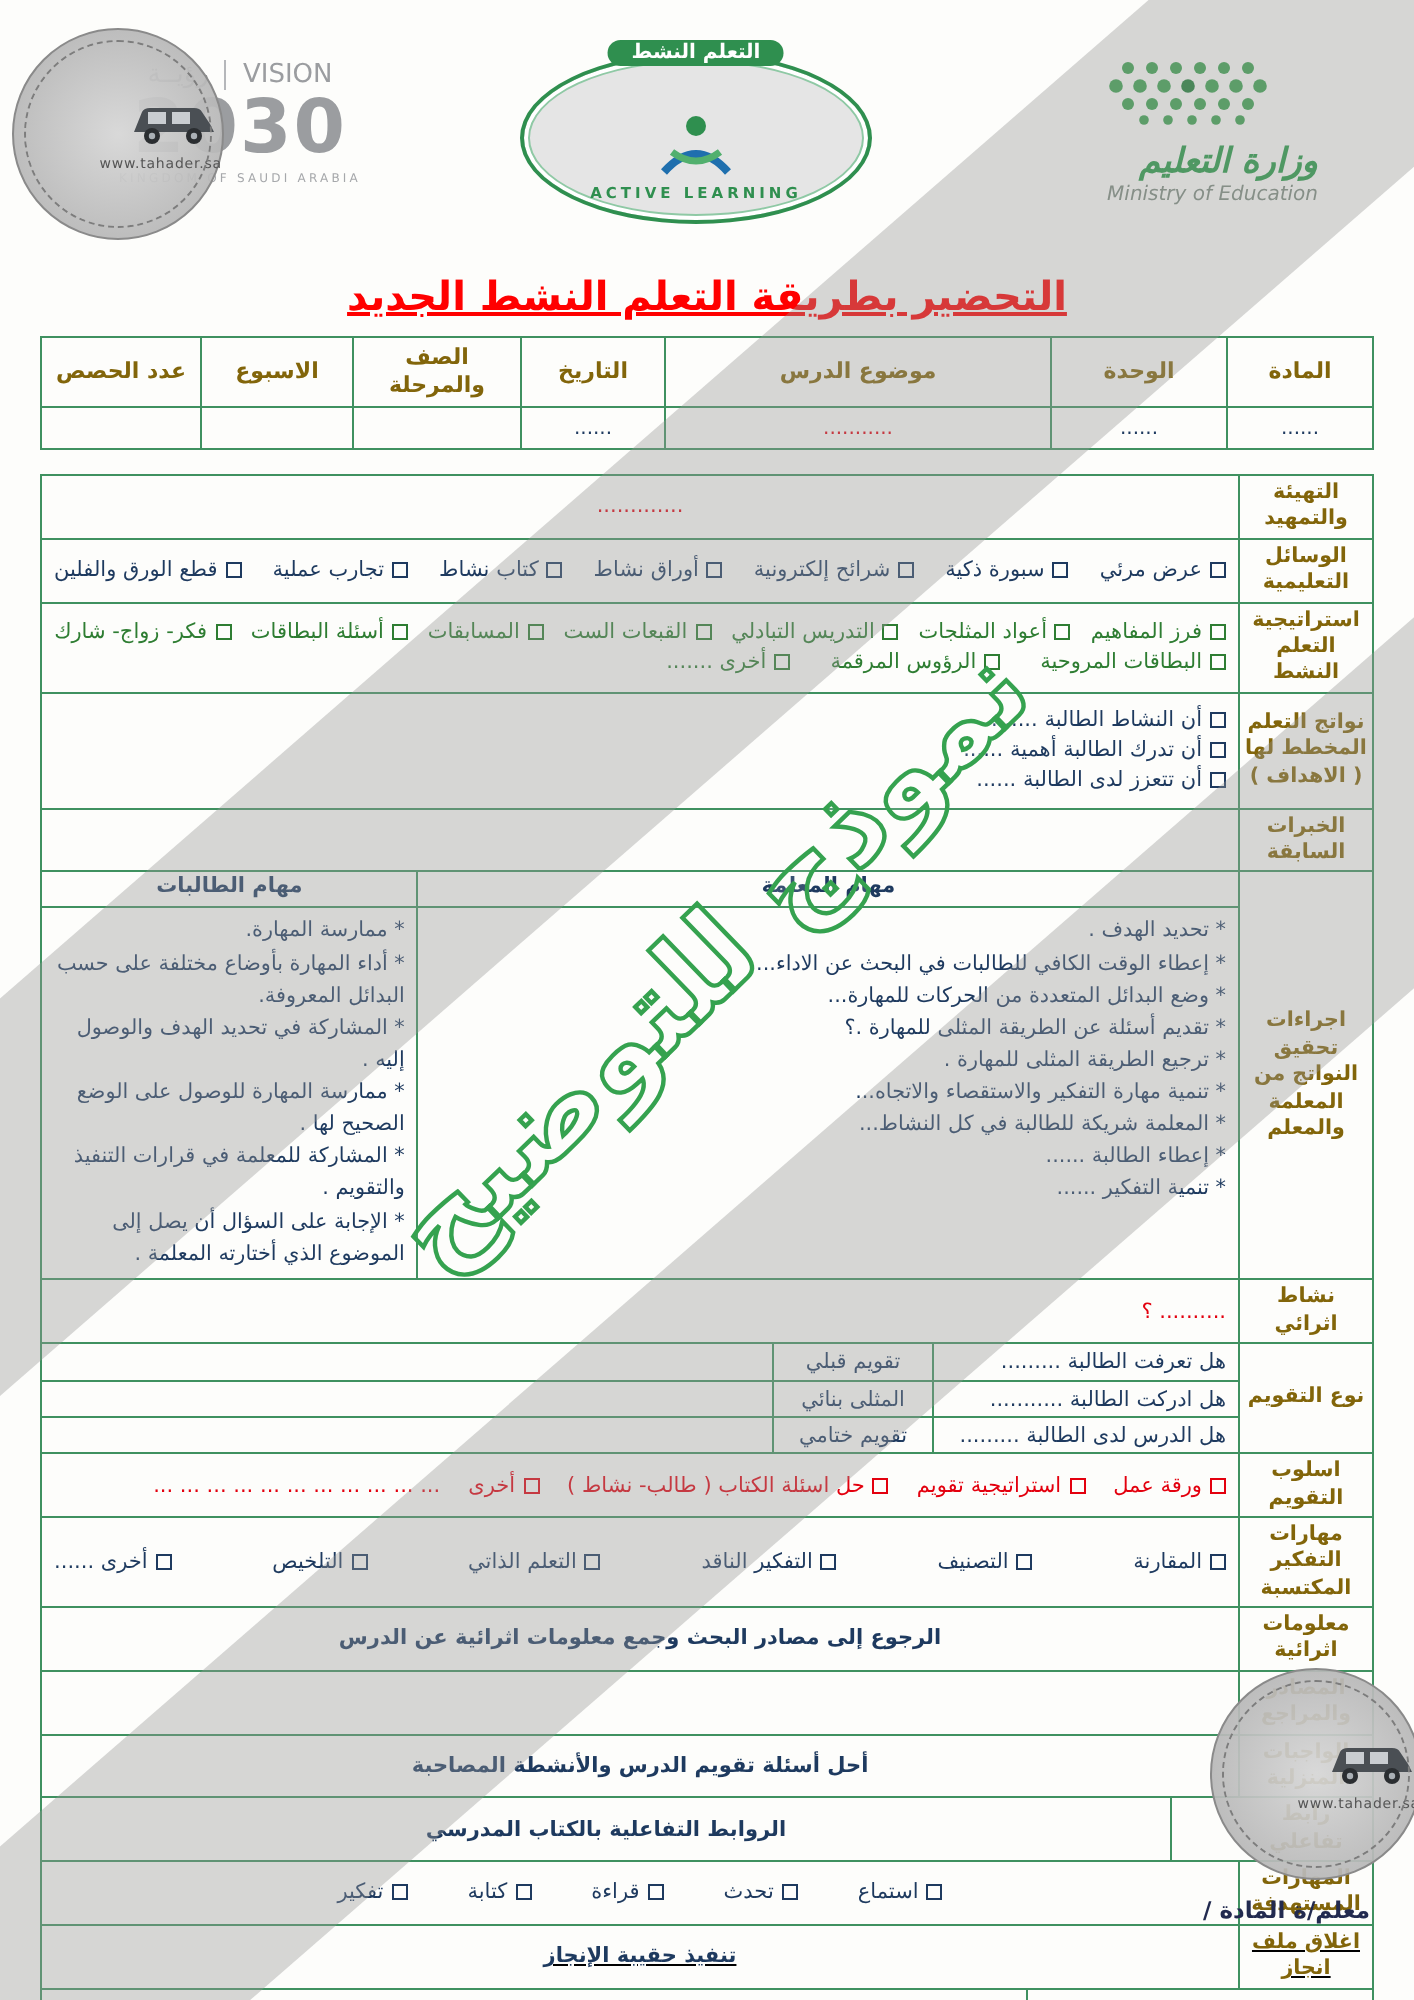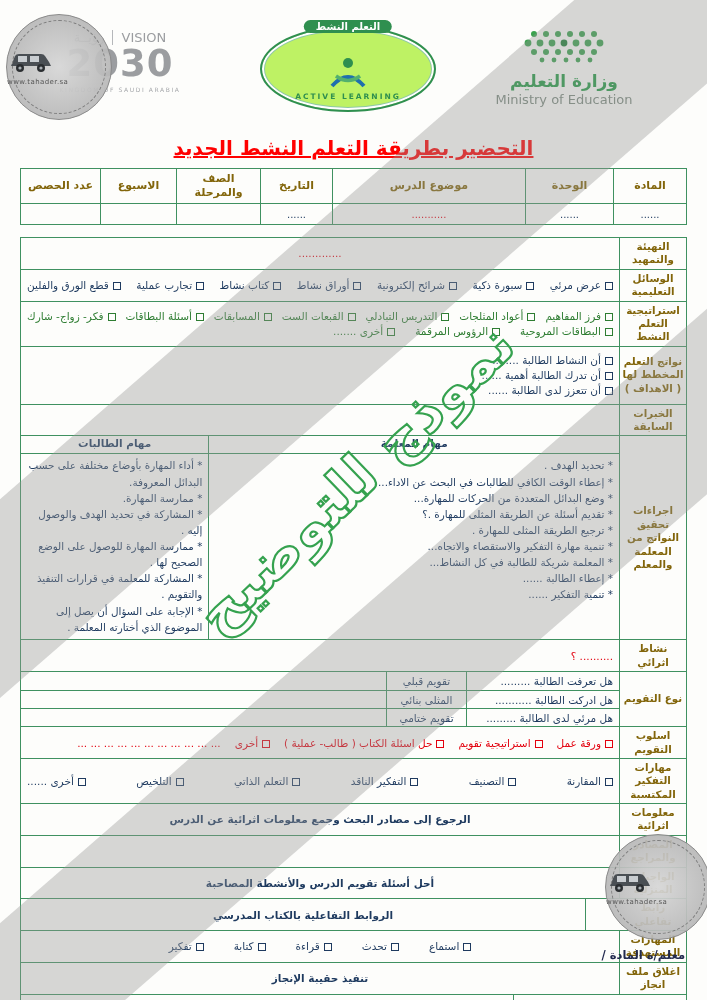--- a/index.html
+++ b/index.html
@@ -14,31 +14,31 @@
   .page { position:relative; width:707px; height:1000px; background:#fdfdfb; overflow:hidden; direction:rtl; margin:0 auto; }
 
   
   .header { position:relative; height:130px; }
   .vision-logo { position:absolute; left:30px; top:30px; width:180px; text-align:center; color:#9b9da0; }
   .v-row { display:flex; justify-content:center; align-items:center; gap:8px; font-size:13px; direction:ltr; }
   .v-sep { width:1px; height:15px; background:#b5b7ba; }
   .v-year { font-size:37px; font-weight:bold; line-height:1.05; letter-spacing:1px; }
   .v-kingdom { font-size:6px; letter-spacing:1.6px; color:#a6a8ab; margin-top:2px; }
 
-  .al-logo { position:absolute; left:260px; top:26px; width:176px; height:86px; background:#bef264;
+  .al-logo { position:absolute; left:260px; top:26px; width:176px; height:86px; background:#e5e5e5;
              border:2px solid #2f8f4f; border-radius:50%; box-shadow: inset 0 0 0 2px #fff, inset 0 0 0 3px #8fc9a5;
              display:flex; flex-direction:column; align-items:center; justify-content:flex-end; }
   .al-ribbon { position:absolute; top:-8px; left:50%; transform:translateX(-50%); background:#2f8f4f; color:#fff;
                font-size:10px; font-weight:bold; padding:1px 12px; border-radius:9px; white-space:nowrap; }
   .al-figure { margin-bottom:2px; }
   .al-en { font-size:7.5px; font-weight:bold; color:#2f8f4f; letter-spacing:2px; margin-bottom:9px; direction:ltr; }
 
-  .moe-logo { position:absolute; right:48px; top:26px; width:190px; text-align:center; }
+  .moe-logo { position:absolute; right:48px; top:26px; width:190px; text-align:right;font-style:italic; }
   .moe-ar { color:#259a44; font-size:17px; font-weight:bold; margin-top:1px; }
-  .moe-en { color:#7c8b7f; font-size:13px; margin-top:1px; direction:ltr; }
+  .moe-en { color:#7c8b7f; font-size:10px; margin-top:1px; direction:ltr; }
 
   
   .doc-title { text-align:center; color:#ff0000; font-size:20px; font-weight:bold; text-decoration:underline; margin-top:6px; }
 
   
   .info { margin:8px 20px 0; border:1.4px solid var(--green); }
   .irow { display:flex; }
   .irow.vals { border-top:1px solid var(--green); }
   .irow > * + * { border-right:1px solid var(--green); }
   .icell { display:flex; align-items:center; justify-content:center; text-align:center; padding:1px 2px; }
@@ -108,21 +108,21 @@
   .band { position:absolute; background:rgba(150,150,150,0.38); }
   .band1 { width:1150px; height:150px; left:-220px; top:215px; transform:rotate(-41deg); }
   .band2 { width:1150px; height:140px; left:-200px; top:620px; transform:rotate(-41deg); }
   .wm-text { position:absolute; left:95px; top:445px; width:520px; text-align:center; transform:rotate(-44deg);
              font-size:58px; font-weight:bold; letter-spacing:2px; color:rgba(255,255,255,0.12);
              -webkit-text-stroke:2.2px #35a24f; }
 
   
   .stamp { position:absolute; width:106px; height:106px; border-radius:50%; z-index:6;
            background:radial-gradient(circle, rgba(214,214,214,0.93), rgba(172,172,172,0.93));
-           border:1px solid #8a8a8a; display:flex; flex-direction:column; align-items:flex-end; justify-content:center; }
+           border:1px solid #8a8a8a; display:flex; flex-direction:column; align-items:flex-start; justify-content:center; }
   .stamp::before { content:""; position:absolute; inset:5px; border:1.6px dashed #7d7d7d; border-radius:50%; }
   .stamp-tl { left:6px; top:14px; }
   .stamp-br { right:-4px; top:834px; }
   .stamp-url { font-size:7px; color:#555; margin-top:2px; letter-spacing:0.4px; direction:ltr; }
 </style>
 </head>
 <body>
 
 <div class="page">
 
@@ -275,22 +275,22 @@
             <li>إعطاء الوقت الكافي للطالبات في البحث عن الاداء...</li>
             <li>وضع البدائل المتعددة من الحركات للمهارة...</li>
             <li>تقديم أسئلة عن الطريقة المثلى للمهارة .؟</li>
             <li>ترجيع الطريقة المثلى للمهارة .</li>
             <li>تنمية مهارة التفكير والاستقصاء والاتجاه...</li>
             <li>المعلمة شريكة للطالبة في كل النشاط...</li>
             <li>إعطاء الطالبة ......</li>
             <li>تنمية التفكير ......</li>
           </ul>
           <ul class="tasks s">
+            <li>ممارسة المهارة.</li>
             <li>أداء المهارة بأوضاع مختلفة على حسب البدائل المعروفة.</li>
-            <li>ممارسة المهارة.</li>
             <li>المشاركة في تحديد الهدف والوصول إليه .</li>
             <li>ممارسة المهارة للوصول على الوضع الصحيح لها .</li>
             <li>المشاركة للمعلمة في قرارات التنفيذ والتقويم .</li>
             <li>الإجابة على السؤال أن يصل إلى الموضوع الذي أختارته المعلمة .</li>
           </ul>
         </div>
       </div>
     </div>
 
     <div class="trow" style="min-height:22px;">
@@ -305,33 +305,33 @@
           <div class="eq">هل تعرفت الطالبة .........</div>
           <div class="et">تقويم قبلي</div>
           <div class="espace"></div>
         </div>
         <div class="evalrow">
           <div class="eq">هل ادركت الطالبة ...........</div>
           <div class="et">المثلى بنائي</div>
           <div class="espace"></div>
         </div>
         <div class="evalrow">
-          <div class="eq">هل مرئي لدى الطالبة .........</div>
+          <div class="eq">هل الدرس لدى الطالبة .........</div>
           <div class="et">تقويم ختامي</div>
           <div class="espace"></div>
         </div>
       </div>
     </div>
 
     <div class="trow" style="min-height:22px;">
       <div class="tlabel">اسلوب التقويم</div>
       <div class="tc red" style="gap:14px; flex-wrap:wrap;">
         <span class="chk"><i class="cb"></i><b class="cl">ورقة عمل</b></span>
         <span class="chk"><i class="cb"></i><b class="cl">استراتيجية تقويم</b></span>
-        <span class="chk"><i class="cb"></i><b class="cl">حل اسئلة الكتاب ( طالب- عملية )</b></span>
+        <span class="chk"><i class="cb"></i><b class="cl">حل اسئلة الكتاب ( طالب- نشاط )</b></span>
         <span class="chk"><i class="cb"></i><b class="cl">أخرى</b></span>
         <span>... ... ... ... ... ... ... ... ... ... ...</span>
       </div>
     </div>
 
     <div class="trow" style="min-height:28px;">
       <div class="tlabel">مهارات التفكير المكتسبة</div>
       <div class="tc">
         <div class="chklist">
           <span class="chk"><i class="cb"></i><b class="cl">المقارنة</b></span>
@@ -370,21 +370,21 @@
         <div class="chklist-center">
           <span class="chk"><i class="cb"></i><b class="cl">استماع</b></span>
           <span class="chk"><i class="cb"></i><b class="cl">تحدث</b></span>
           <span class="chk"><i class="cb"></i><b class="cl">قراءة</b></span>
           <span class="chk"><i class="cb"></i><b class="cl">كتابة</b></span>
           <span class="chk"><i class="cb"></i><b class="cl">تفكير</b></span>
         </div>
       </div>
     </div>
 
-    <div class="trow" style="min-height:19px;">
+    <div class="trow" style="min-height:19px;text-decoration:underline;">
       <div class="tlabel">اغلاق ملف انجاز</div>
       <div class="tc center bold">تنفيذ حقيبة الإنجاز</div>
     </div>
 
   </div>
 
   <div class="notes">
     <div class="nrow">
       <div class="nlabel">ملاحظات توجيهات القائد/ة</div>
       <div class="ncontent"></div>

